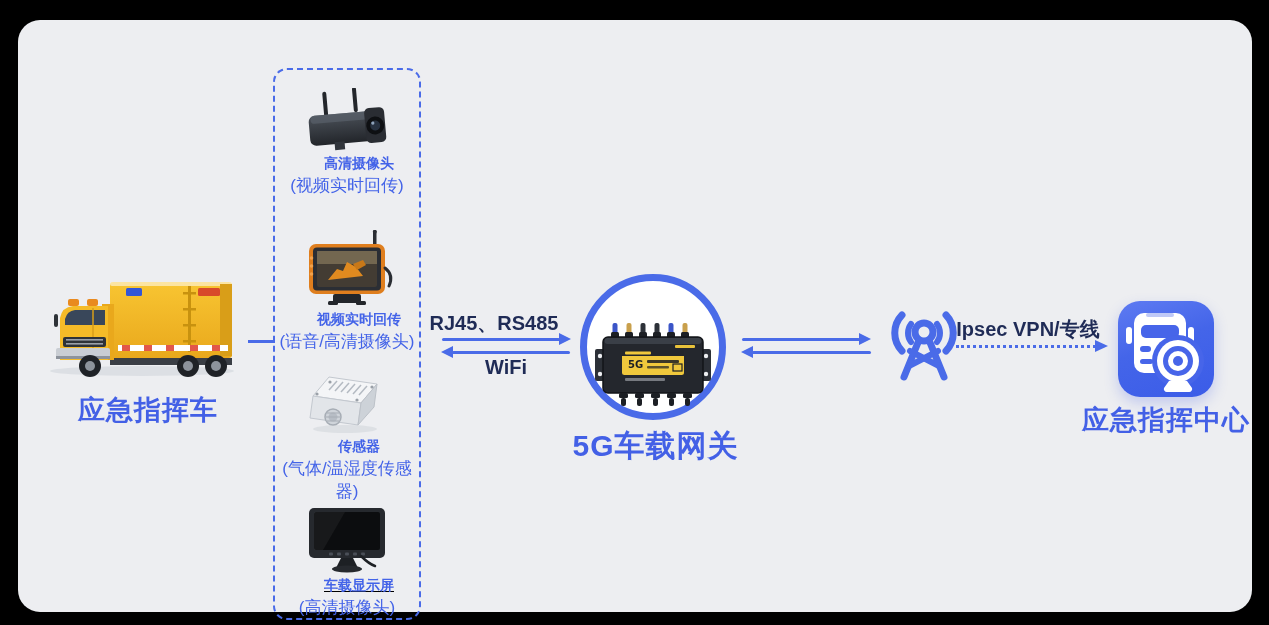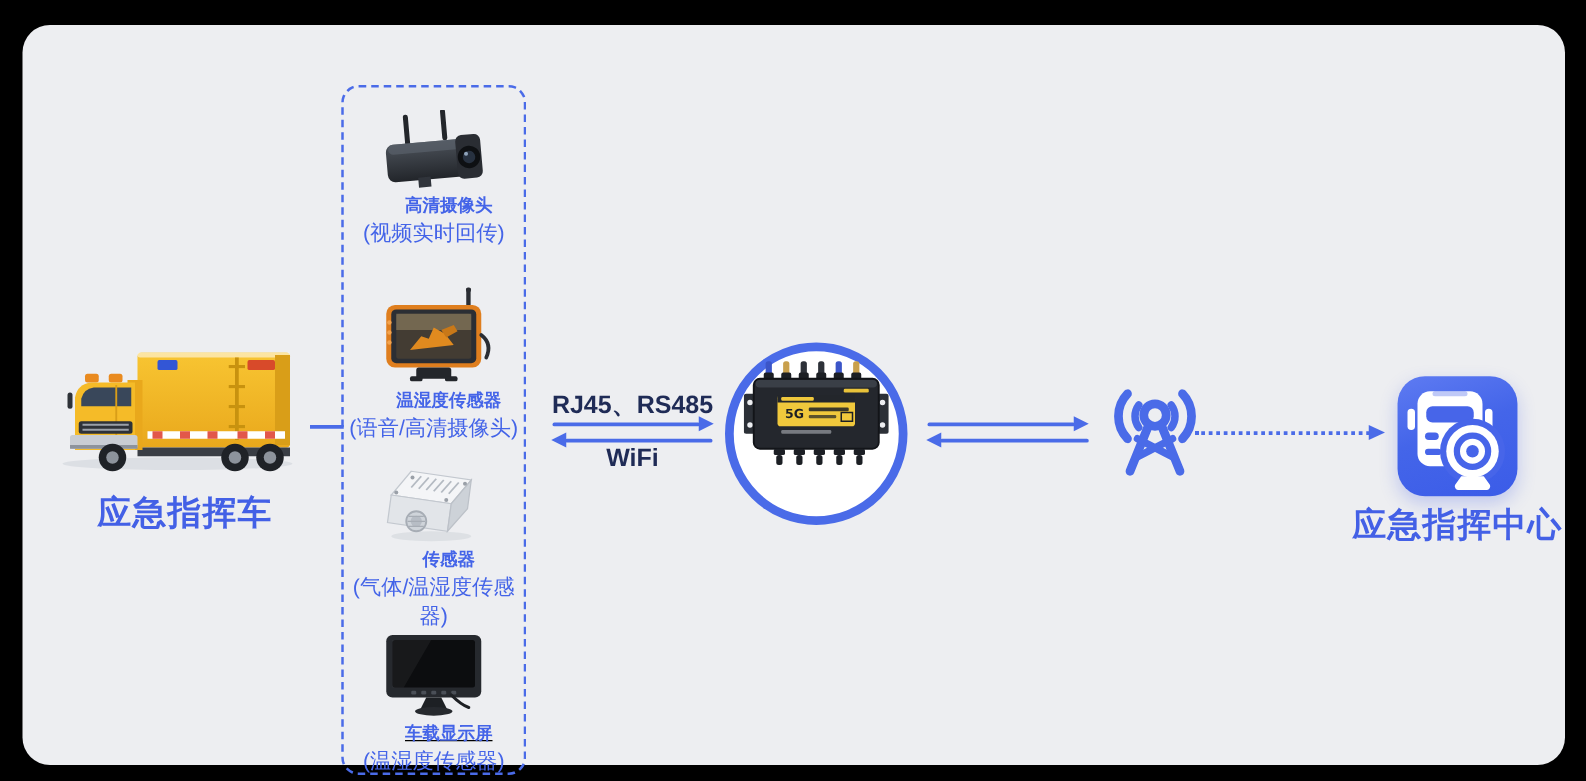--- a/index.html
+++ b/index.html
@@ -23,21 +23,21 @@
     border-left:12px solid #4A6BE8;border-top:6px solid transparent;border-bottom:6px solid transparent;}
   .arrow.left::before{content:'';position:absolute;left:-11px;top:-5px;width:0;height:0;
     border-right:12px solid #4A6BE8;border-top:6px solid transparent;border-bottom:6px solid transparent;}
   .arrow-dotted{position:absolute;height:0;border-top:3px dotted #4A6BE8;}
   .arrow-dotted::after{content:'';position:absolute;right:-12px;top:-8px;width:0;height:0;
     border-left:13px solid #4A6BE8;border-top:6.5px solid transparent;border-bottom:6.5px solid transparent;}
   #truck-link{position:absolute;left:230px;top:320px;width:27px;height:3px;background:#4A6BE8;}
   
   #gateway-circle{position:absolute;left:562px;top:254px;width:146px;height:146px;background:#fff;
     border:7px solid #4A6BE8;border-radius:50%;box-sizing:border-box;
-    display:flex;align-items:flex-start;justify-content:center;}
+    display:flex;align-items:flex-end;justify-content:center;}
   
   #center-icon{position:absolute;left:1100px;top:281px;width:96px;height:96px;border-radius:22px;
     background:linear-gradient(160deg,#5E7BF2 0%,#4465E9 45%,#3B5CE8 100%);
     box-shadow:0 6px 14px rgba(62,92,232,.25);display:flex;align-items:center;justify-content:center;}
 </style>
 </head>
 <body>
 
 <div id="stage">
   <div id="panel">
@@ -136,21 +136,21 @@
             <path d="M58 34 l10 -4 3 5 -9 5 z" fill="#C87818"></path>
             <circle cx="16.5" cy="28" r="1.8" fill="#F2A24C"></circle>
             <circle cx="16.5" cy="36" r="1.8" fill="#F2A24C"></circle>
             <circle cx="16.5" cy="44" r="1.8" fill="#F2A24C"></circle>
             <path d="M90 38 q9 7 4 18" stroke="#2A2D33" stroke-width="3" fill="none" stroke-linecap="round"></path>
             <rect x="38" y="64" width="28" height="9" rx="2" fill="#23262B"></rect>
             <rect x="33" y="71" width="10" height="4" rx="1.5" fill="#23262B"></rect>
             <rect x="61" y="71" width="10" height="4" rx="1.5" fill="#23262B"></rect>
           </svg>
         </span>
-        <div class="dev-label">温湿度传感器</div>
+        <div class="dev-label">视频实时回传</div>
         <div class="dev-sub">(语音/高清摄像头)</div>
       </div>
 
       <div class="dev-item" style="top:303px;">
         <span>
           <svg width="96" height="62" viewBox="0 0 96 62">
             <ellipse cx="46" cy="56" rx="32" ry="4" fill="#D6DADE" opacity="0.7"></ellipse>
             <polygon points="30,4 78,11 62,30 14,23" fill="#F4F5F7" stroke="#C3C8CF" stroke-width="1"></polygon>
             <g stroke="#B4BAC2" stroke-width="1.5">
               <line x1="38" y1="8" x2="30" y2="17"></line>
@@ -187,25 +187,25 @@
             <rect x="38" y="46.5" width="4" height="3" rx="1" fill="#4A4F57"></rect>
             <rect x="46" y="46.5" width="4" height="3" rx="1" fill="#4A4F57"></rect>
             <rect x="54" y="46.5" width="4" height="3" rx="1" fill="#4A4F57"></rect>
             <rect x="62" y="46.5" width="4" height="3" rx="1" fill="#4A4F57"></rect>
             <path d="M42 52 h12 l5 10 h-22 z" fill="#1D2024"></path>
             <ellipse cx="48" cy="63" rx="15" ry="3.5" fill="#26292E"></ellipse>
             <path d="M62 50 q8 8 14 10" stroke="#1D2024" stroke-width="2.5" fill="none" stroke-linecap="round"></path>
           </svg>
         </span>
         <div class="dev-label">车载显示屏</div>
-        <div class="dev-sub">(温湿度传感器)</div>
+        <div class="dev-sub">(高清摄像头)</div>
       </div>
     </div>
 
-    <div class="abs link-label" style="left:410px;top:290px;width:156px;">RJ45、RS485</div>
+    <div class="abs link-label" style="left:398px;top:290px;width:156px;">RJ45、RS485</div>
     <div class="arrow right" style="left:424px;top:318px;width:118px;"></div>
     <div class="arrow left" style="left:434px;top:331px;width:118px;"></div>
     <div class="abs link-label" style="left:410px;top:336px;width:156px;">WiFi</div>
 
     <div id="gateway-circle">
       <span>
         <svg width="116" height="94" viewBox="0 0 116 94">
 
           <g>
             <rect x="17.5" y="8" width="5" height="14" rx="2" fill="#3B55C8"></rect>
@@ -250,38 +250,40 @@
             <rect x="56" y="78" width="9" height="5" rx="1.5"></rect>
               <rect x="58" y="83" width="5" height="8" rx="2"></rect>
             <rect x="72" y="78" width="9" height="5" rx="1.5"></rect>
               <rect x="74" y="83" width="5" height="8" rx="2"></rect>
             <rect x="88" y="78" width="9" height="5" rx="1.5"></rect>
               <rect x="90" y="83" width="5" height="8" rx="2"></rect>
           </g>
         </svg>
       </span>
     </div>
+    <div class="abs gw-title" style="left:545px;top:406px;width:185px;">5G车载网关</div>
 
     <div class="arrow right" style="left:724px;top:318px;width:118px;"></div>
     <div class="arrow left" style="left:734px;top:331px;width:119px;"></div>
 
     <div class="abs" style="left:860px;top:280px;width:92px;height:82px;">
       <svg width="92" height="82" viewBox="0 0 92 82" fill="none" stroke="#4A6BE8" stroke-linecap="round">
         <path d="M24 15 a26 26 0 0 0 0 36" stroke-width="7"></path>
         <path d="M33 24 a15 15 0 0 0 0 18" stroke-width="6"></path>
         <path d="M68 15 a26 26 0 0 1 0 36" stroke-width="7"></path>
         <path d="M59 24 a15 15 0 0 1 0 18" stroke-width="6"></path>
         <circle cx="46" cy="32" r="9" stroke-width="7"></circle>
         <path d="M41 40 L26 77" stroke-width="7"></path>
         <path d="M51 40 L66 77" stroke-width="7"></path>
         <path d="M31 66 L60 51" stroke-width="6"></path>
         <path d="M32 51 L61 66" stroke-width="6"></path>
       </svg>
     </div>
 
+    <div class="abs link-label" style="left:935px;top:296px;width:150px;">Ipsec VPN/专线</div>
     <div class="arrow-dotted" style="left:938px;top:325px;width:140px;"></div>
 
     <div id="center-icon">
       <svg width="96" height="96" viewBox="0 0 96 96">
         <rect x="8" y="26" width="6" height="17" rx="3" fill="#FFFFFF"></rect>
         <rect x="70" y="26" width="6" height="17" rx="3" fill="#FFFFFF"></rect>
         <rect x="16" y="12" width="52" height="60" rx="10" fill="#FFFFFF"></rect>
         <rect x="23" y="24" width="38" height="13" rx="5" fill="#4765E9"></rect>
         <rect x="28" y="12" width="28" height="4" rx="2" fill="#4765E9" opacity="0.35"></rect>
         <rect x="22" y="45" width="11" height="6" rx="3" fill="#4765E9"></rect>

